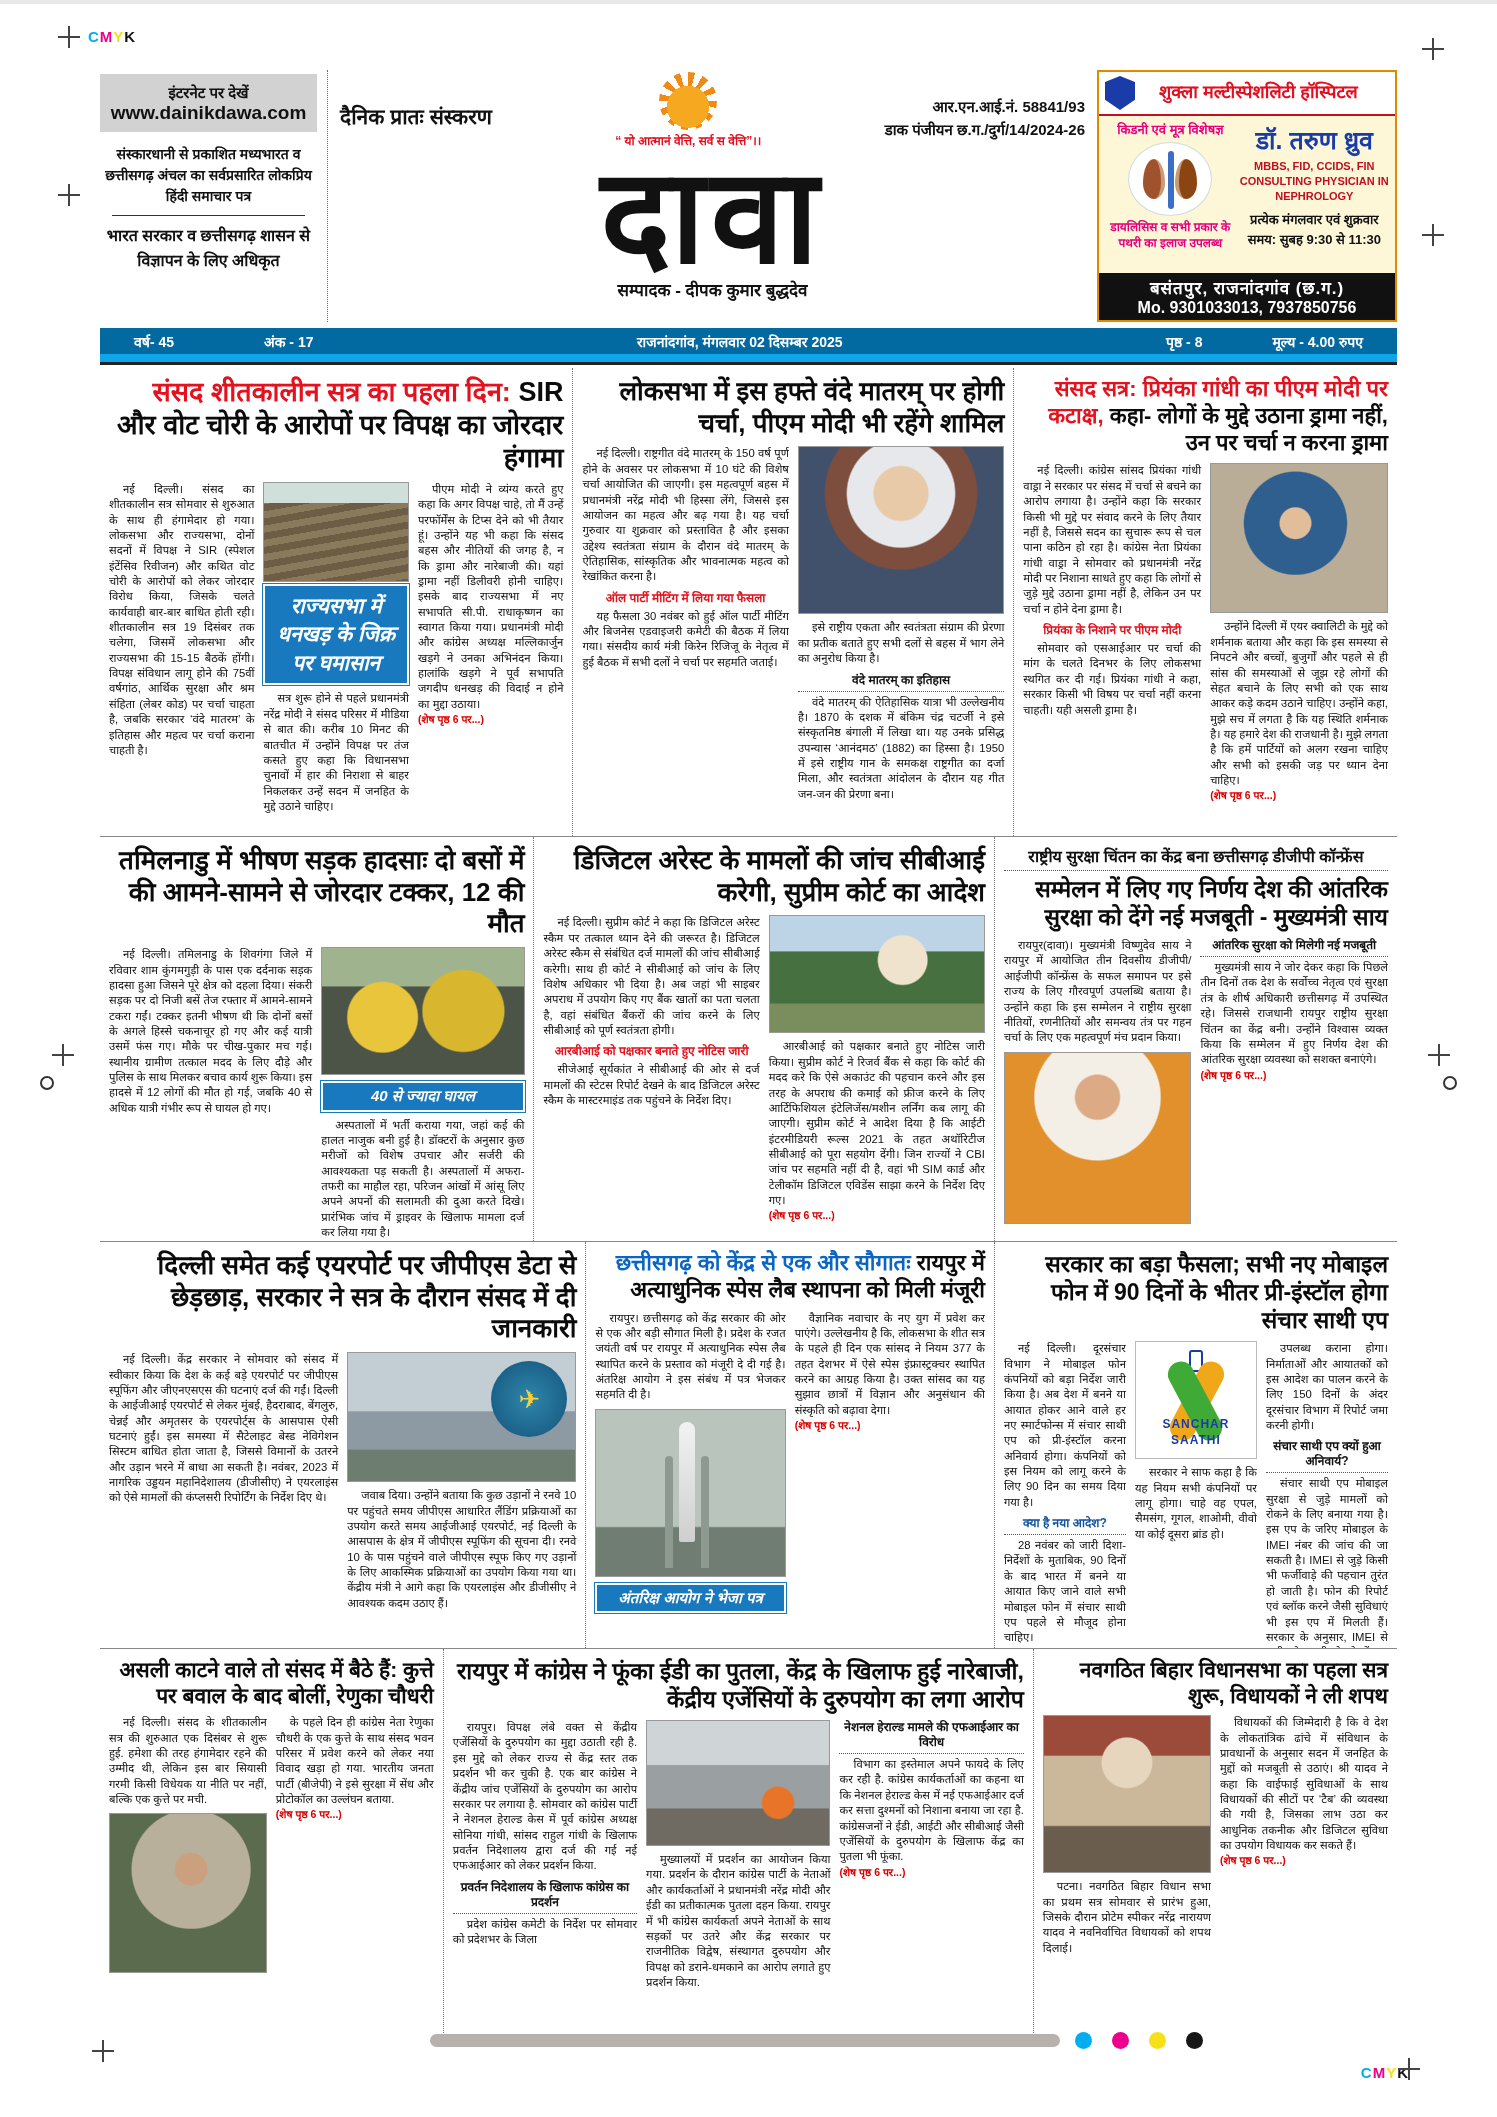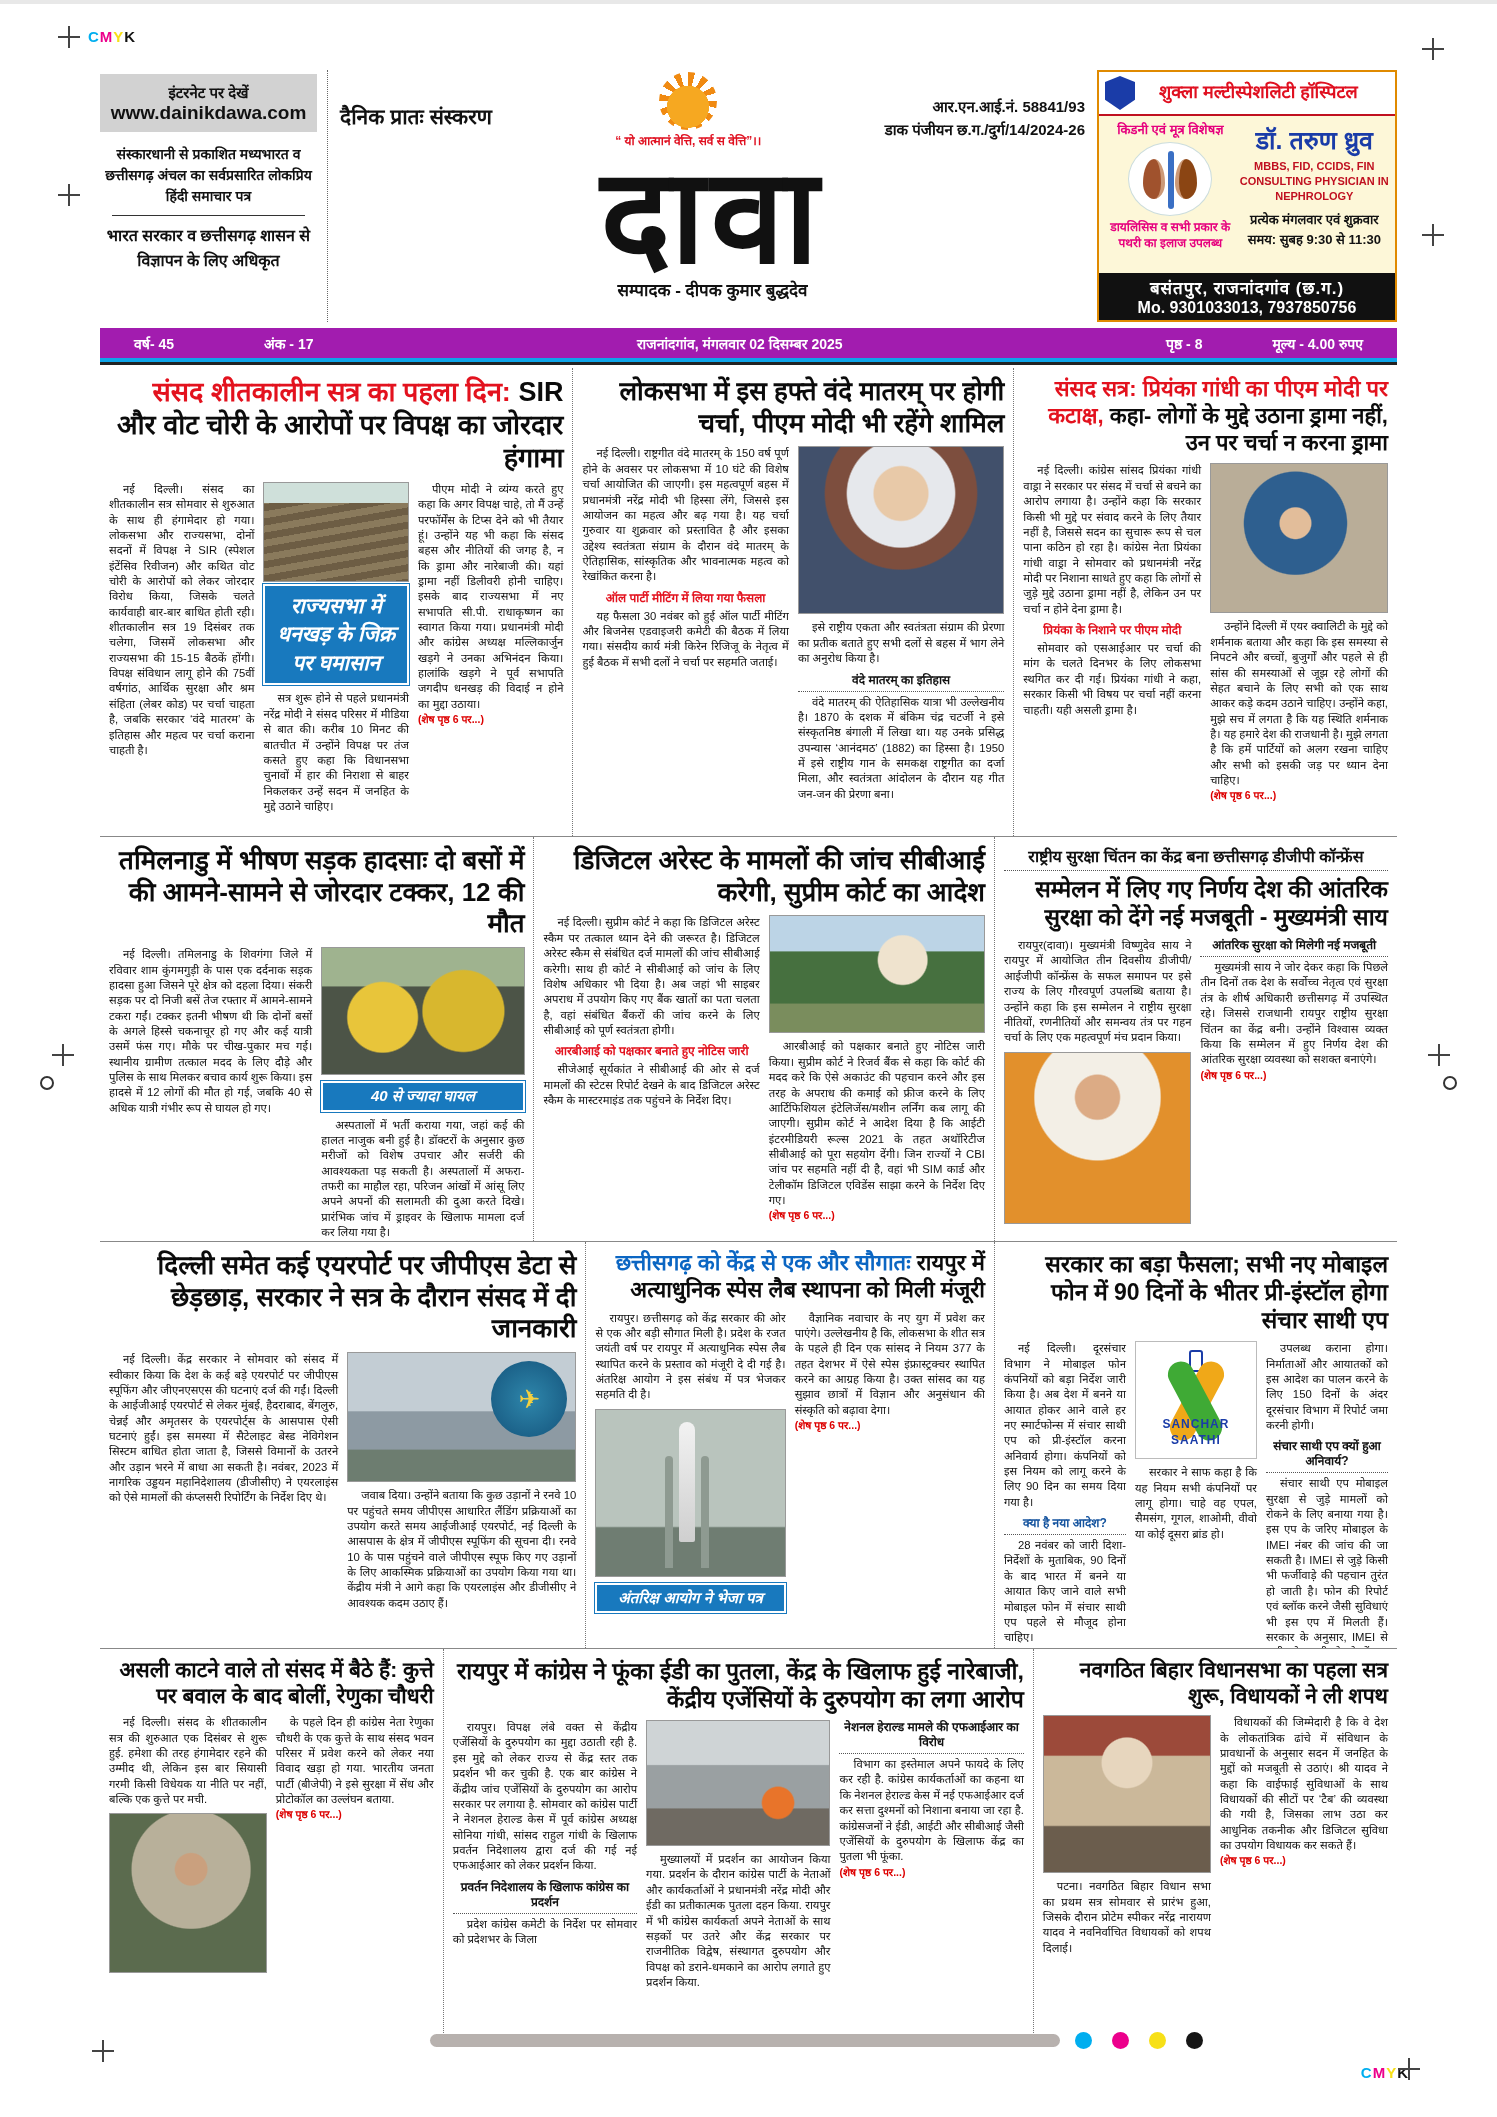--- a/index.html
+++ b/index.html
@@ -55,21 +55,21 @@
   .ad-right { flex:1; text-align:center; }
   .ad-doc { color:#1a3ca8; font-weight:900; font-size:25px; margin-top:2px; }
   .ad-qual { color:#c01020; font-weight:bold; font-size:11px; line-height:1.35; margin-top:3px; }
   .ad-days { font-size:13px; font-weight:bold; margin-top:6px; }
   .ad-time { font-size:13px; font-weight:bold; margin-top:2px; }
   .ad-foot { background:#111; color:#fff; text-align:center; padding:3px 2px; }
   .ad-addr { font-size:17px; font-weight:900; letter-spacing:1px; }
   .ad-phone { font-size:16px; font-weight:bold; }
 
   
-  .dateline { margin-top:6px; background:#a21caf; color:#fff; display:flex; align-items:center; height:34px; font-size:14px; font-weight:bold; padding:0 34px; border-bottom:4px solid #0ea5e9; box-shadow:0 3px 0 #222; }
+  .dateline { margin-top:6px; background:#0369a1; color:#fff; display:flex; align-items:center; height:34px; font-size:14px; font-weight:bold; padding:0 34px; border-bottom:8px solid #0ea5e9; box-shadow:0 3px 0 #222; }
   .dateline span { white-space:nowrap; }
   .dl-year { margin-right:90px; }
   .dl-issue { margin-right:auto; }
   .dl-place { margin-right:auto; }
   .dl-pages { margin-right:70px; }
 
   
   main { margin-top:6px; }
   .row { display:grid; border-bottom:1px solid #888; }
   .row1 { grid-template-columns:36.5% 34% 29.5%; }

